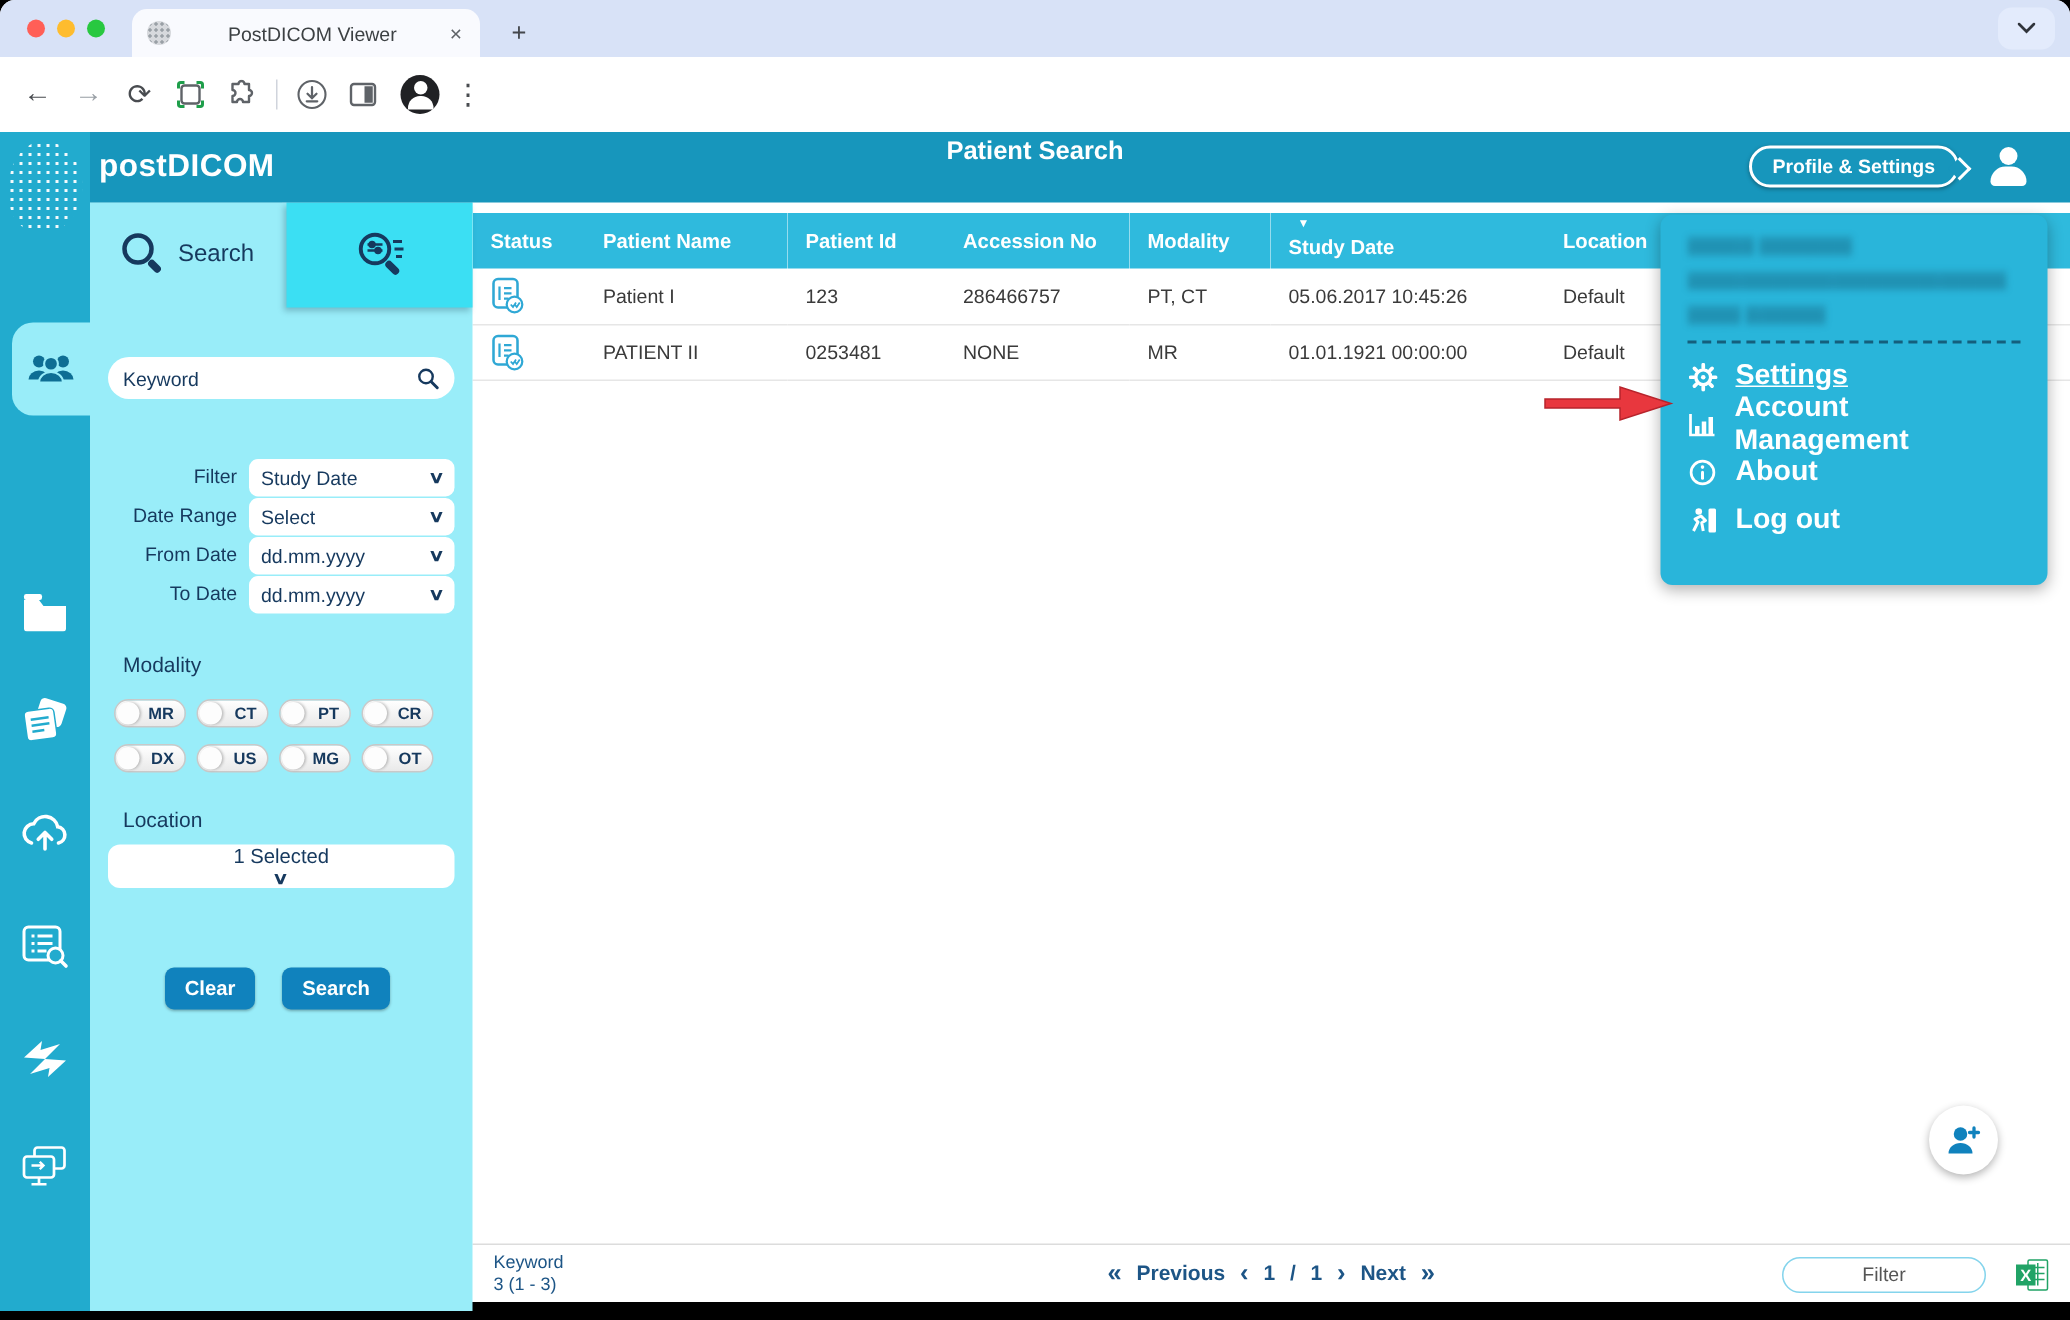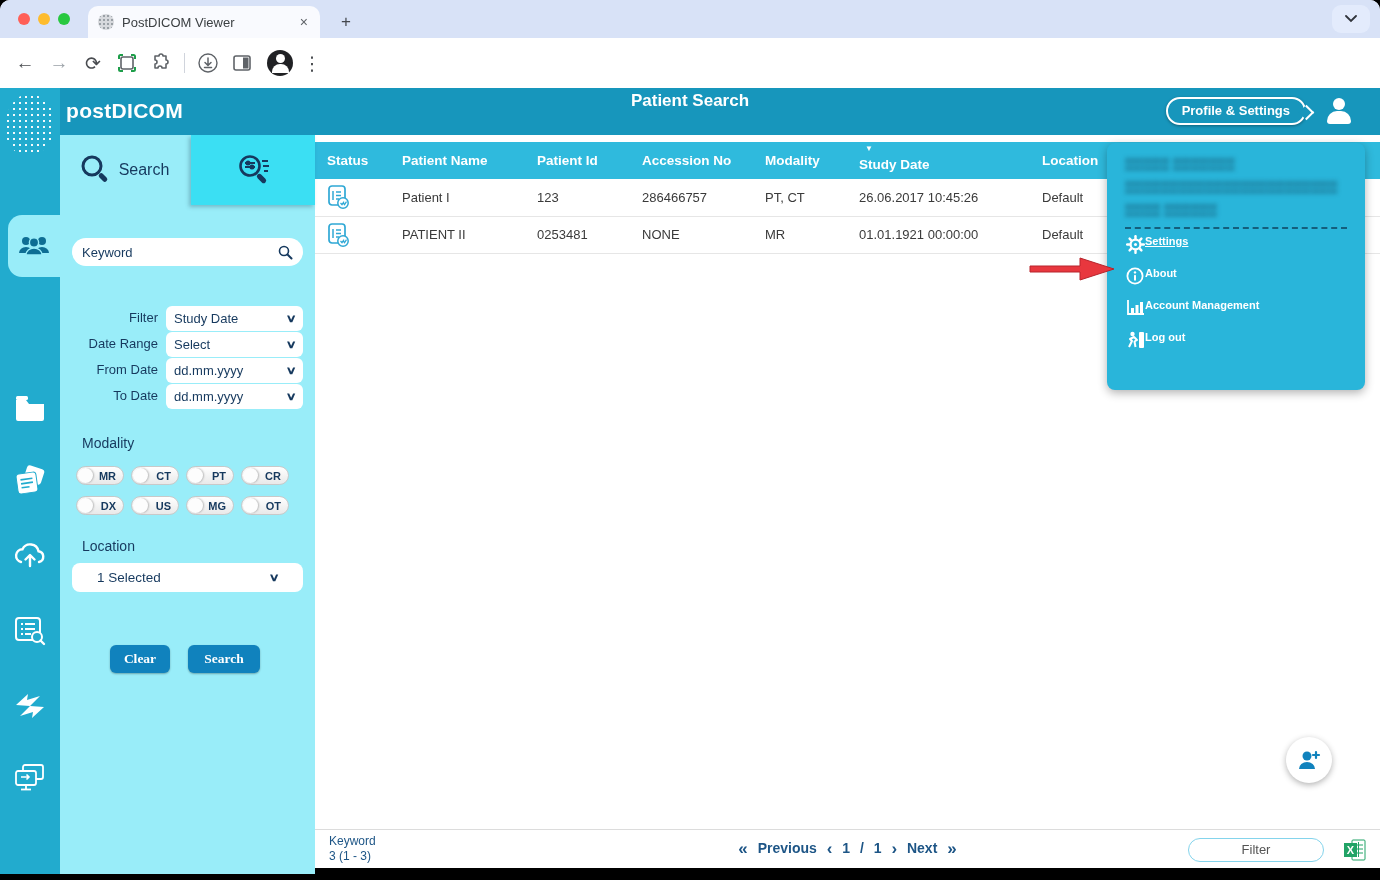--- a/index.html
+++ b/index.html
@@ -3,21 +3,21 @@
 <meta charset="utf-8">
 <style>
   * { margin:0; padding:0; box-sizing:border-box; font-family:"Liberation Sans", sans-serif; }
   html,body { width:1380px; height:880px; background:#000; overflow:hidden; }
   #window { position:relative; width:1380px; height:874px; background:#fff; border-radius:10px 10px 0 0; overflow:hidden; }
 
   
   #tabstrip { position:absolute; left:0; top:0; width:100%; height:38px; background:#d8e2f7; }
   .traffic { position:absolute; top:13px; width:12px; height:12px; border-radius:50%; }
   #tl-close{ left:18px; background:#ff5f57; } #tl-min{ left:38px; background:#febc2e; } #tl-max{ left:58px; background:#28c840; }
-  #tab { position:absolute; left:88px; top:6px; width:232px; height:32px; background:#f9fafe; border-radius:10px 10px 0 0; display:flex; align-items:center; padding:0 10px; }
+  #tab { position:absolute; left:88px; top:6px; width:232px; height:32px; background:#f9fafe; border-radius:10px 10px 0 0; display:flex; align-items:center; padding:0 10px;gap:30px; }
   .favicon { width:16px; height:16px; border-radius:50%; background:radial-gradient(#9aa0a6 1px, transparent 1.2px); background-size:4px 4px; background-color:#d7d9dd; margin-right:8px; flex:none; }
   #tab-title { font-size:13px; color:#3c4043; flex:1; white-space:nowrap; overflow:hidden; }
   .tab-close { font-size:14px; color:#5f6368; cursor:pointer; padding:0 2px; }
   #newtab-btn { position:absolute; left:332px; top:8px; font-size:17px; color:#44474d; width:28px; height:28px; text-align:center; line-height:28px; }
   #tabsearch-btn { position:absolute; right:10px; top:5px; width:38px; height:28px; background:#e3ebfc; border-radius:9px; text-align:center; line-height:26px; color:#30343b; font-size:13px; font-weight:bold; }
 
   #toolbar { position:absolute; left:0; top:38px; width:100%; height:50px; background:#fff; display:flex; align-items:center; }
   .tb-ico { color:#494c50; font-size:19px; width:34px; text-align:center; flex:none; }
   .tb-ico.dim { color:#9aa0a6; }
   #omnibox { flex:1; height:34px; background:#e9eef9; border-radius:17px; margin:0 14px 0 4px; display:flex; align-items:center; padding:0 12px; }
@@ -56,22 +56,22 @@
   #keyword-input::placeholder { color:#16395e; opacity:1; }
   .frow { position:absolute; left:0; width:255px; height:25px; }
   .frow .flabel { position:absolute; left:0; top:4px; width:98px; text-align:right; font-size:13px; color:#16395e; }
   .frow .fctrl { position:absolute; left:106px; top:0; width:137px; height:25px; background:#fff; border-radius:6px; display:flex; align-items:center; padding:0 8px; font-size:13px; color:#16395e; }
   .fctrl .val { flex:1; }
   .chev { font-size:11px; color:#16395e; font-weight:bold; transform:scaleX(1.4); }
   .sect-label { position:absolute; left:22px; font-size:14px; color:#16395e; }
   .pill { position:absolute; width:48px; height:19px; border:1px solid #c9c9c9; border-radius:10px; background:linear-gradient(#ffffff,#e9e9e9); font-size:11px; font-weight:bold; color:#16395e; }
   .pill .knob { position:absolute; left:1px; top:1px; width:15px; height:15px; border-radius:50%; background:#fdfdfd; box-shadow:1px 0 2px rgba(0,0,0,.25); }
   .pill .ptxt { position:absolute; right:7px; top:3px; }
-  #location-select { left:12px; top:428px; width:231px; height:29px; background:#fff; border-radius:8px; display:flex; align-items:center; padding:0 25px; font-size:13.5px; color:#16395e; }
-  .btn { position:absolute; top:510px; height:28px; background:#1082bd; border-radius:6px; color:#fff; font-size:13.5px; font-weight:bold; text-align:center; line-height:28px; box-shadow:0 1px 2px rgba(0,0,0,.3);font-family:Liberation Serif, serif; }
+  #location-select { left:12px; top:428px; width:231px; height:29px; background:#fff; border-radius:8px; display:flex; align-items:center; padding:0 0; font-size:13.5px; color:#16395e;flex-direction:column; }
+  .btn { position:absolute; top:510px; height:28px; background:#1082bd; border-radius:6px; color:#fff; font-size:13.5px; font-weight:bold; text-align:center; line-height:28px; box-shadow:0 1px 2px rgba(0,0,0,.3); }
   #btn-clear { left:50px; width:60px; }
   #btn-search { left:128px; width:72px; }
 
   
   #main { position:absolute; left:315px; top:135px; right:0; bottom:0; background:#fff; }
   table#ptable { border-collapse:collapse; width:100%; margin-top:7px; table-layout:fixed; }
   #ptable th { background:#2fbadd; color:#fff; font-size:13.5px; font-weight:bold; text-align:left; height:37px; padding:0 0 0 12px; position:relative; }
   #ptable td { font-size:13px; color:#3a3a3a; height:37px; padding:0 0 0 12px; border-bottom:1px solid #e6e6e6; background:#fff; }
   .sort-tri { position:absolute; left:18px; top:2px; font-size:8px; color:#fff; }
   .th-inner { display:block; margin-top:8px; }
@@ -84,21 +84,21 @@
   #pager span { margin:0 3px; }
   .pg-glyph { font-size:17px; font-weight:bold; vertical-align:-1px; }
   #filter-btn { position:absolute; right:56px; top:8px; width:136px; height:24px; background:#fff; border:1px solid #84d4ec; border-radius:12px; text-align:center; line-height:22px; font-size:13px; color:#555; }
   #excel-btn { position:absolute; right:14px; top:9px; width:22px; height:22px; }
   #bottom-edge { position:absolute; left:0; bottom:0; width:100%; height:6px; background:#000; }
 
   
   #user-menu { position:absolute; left:1107px; top:143px; width:258px; height:247px; background:#29b5da; border-radius:8px; box-shadow:0 3px 10px rgba(0,0,0,.3); z-index:20; padding:14px 18px 0 18px; }
   .redact { color:#0e3a52; font-size:12.5px; margin-bottom:9px; filter:blur(2px); white-space:nowrap; overflow:hidden; }
   #menu-sep { border-top:2px dashed #0f4a66; opacity:.8; margin:10px 0 6px 0; }
-  .menu-item { display:flex; height:32px; color:#fff; font-size:11px; font-weight:bold; }
+  .menu-item { display:flex; align-items:center; height:32px; color:#fff; font-size:19px; font-weight:bold; gap:12px; }
   .menu-item .mi-ico { width:20px; display:flex; justify-content:center; }
   .menu-item.underline .mi-label { text-decoration:underline; }
 
   
   #red-arrow { position:absolute; left:1028px; top:254px; z-index:30; }
 
   
   #fab { position:absolute; left:1286px; top:737px; width:46px; height:46px; background:#fff; border-radius:50%; box-shadow:0 2px 6px rgba(0,0,0,.3); display:flex; align-items:center; justify-content:center; z-index:8; }
 </style>
 </head>
@@ -380,21 +380,21 @@
                   <line x1="9" y1="15" x2="12" y2="15"></line>
                 </g>
               <circle cx="16" cy="19" r="5.2" fill="#fff" stroke="#2fa8d5" stroke-width="1.5"></circle>
               <path d="M13.5 19 l1.5 1.7 l2 -3 M16.2 19 l1.3 1.7 l2 -3" fill="none" stroke="#2fa8d5" stroke-width="1.2"></path>
             </svg>
           </td>
           <td>Patient I</td>
           <td>123</td>
           <td>286466757</td>
           <td>PT, CT</td>
-          <td>26.06.2017 10:45:26</td>
+          <td>05.06.2017 10:45:26</td>
           <td>Default</td>
         </tr>
         <tr>
           <td>
             <svg class="ticon" width="24" height="26" viewBox="0 0 24 26">
               <rect x="2" y="2" width="16" height="19" rx="3" fill="none" stroke="#2fa8d5" stroke-width="1.7"></rect>
               <g stroke="#2fa8d5" stroke-width="1.5">
                   <line x1="6" y1="7" x2="6" y2="16"></line>
                   <line x1="9" y1="8" x2="14" y2="8"></line>
                   <line x1="9" y1="11.5" x2="14" y2="11.5"></line>
@@ -466,38 +466,38 @@
               <line x1="14.7" y1="14.7" x2="16.2" y2="16.2"></line>
             <line x1="3.8" y1="16.2" x2="5.3" y2="14.7"></line>
               <line x1="14.7" y1="5.3" x2="16.2" y2="3.8"></line>
           </g>
         </svg>
       </span>
       <span class="mi-label">Settings</span>
     </div>
     <div class="menu-item">
       <span class="mi-ico">
-        <svg class="ticon" width="18" height="18" viewBox="0 0 18 18">
-          <circle cx="9" cy="9" r="7.6" fill="none" stroke="#fff" stroke-width="1.8"></circle>
-          <circle cx="9" cy="5.4" r="1.2" fill="#fff"></circle>
-            <rect x="8" y="7.8" width="2" height="6" rx="1" fill="#fff"></rect>
-        </svg>
-      </span>
-      <span class="mi-label">About</span>
-    </div>
-    <div class="menu-item">
-      <span class="mi-ico">
         <svg class="ticon" width="19" height="17" viewBox="0 0 19 17">
           <path d="M2 1 V15 H18" fill="none" stroke="#fff" stroke-width="1.8"></path>
           <rect x="5" y="9" width="3" height="6" fill="#fff"></rect>
             <rect x="9.5" y="6" width="3" height="9" fill="#fff"></rect>
             <rect x="14" y="3" width="3" height="12" fill="#fff"></rect>
         </svg>
       </span>
       <span class="mi-label">Account Management</span>
+    </div>
+    <div class="menu-item">
+      <span class="mi-ico">
+        <svg class="ticon" width="18" height="18" viewBox="0 0 18 18">
+          <circle cx="9" cy="9" r="7.6" fill="none" stroke="#fff" stroke-width="1.8"></circle>
+          <circle cx="9" cy="5.4" r="1.2" fill="#fff"></circle>
+            <rect x="8" y="7.8" width="2" height="6" rx="1" fill="#fff"></rect>
+        </svg>
+      </span>
+      <span class="mi-label">About</span>
     </div>
     <div class="menu-item">
       <span class="mi-ico">
         <svg class="ticon" width="19" height="18" viewBox="0 0 19 18">
           <rect x="13" y="1" width="5" height="16" rx="1" fill="#fff"></rect>
           <circle cx="6.5" cy="3" r="2.2" fill="#fff"></circle>
           <path d="M3 16 L6 10 L4 8 L8 6 L11 9 L8.5 10.5 L9.5 16" fill="none" stroke="#fff" stroke-width="2" stroke-linejoin="round"></path>
         </svg>
       </span>
       <span class="mi-label">Log out</span>

